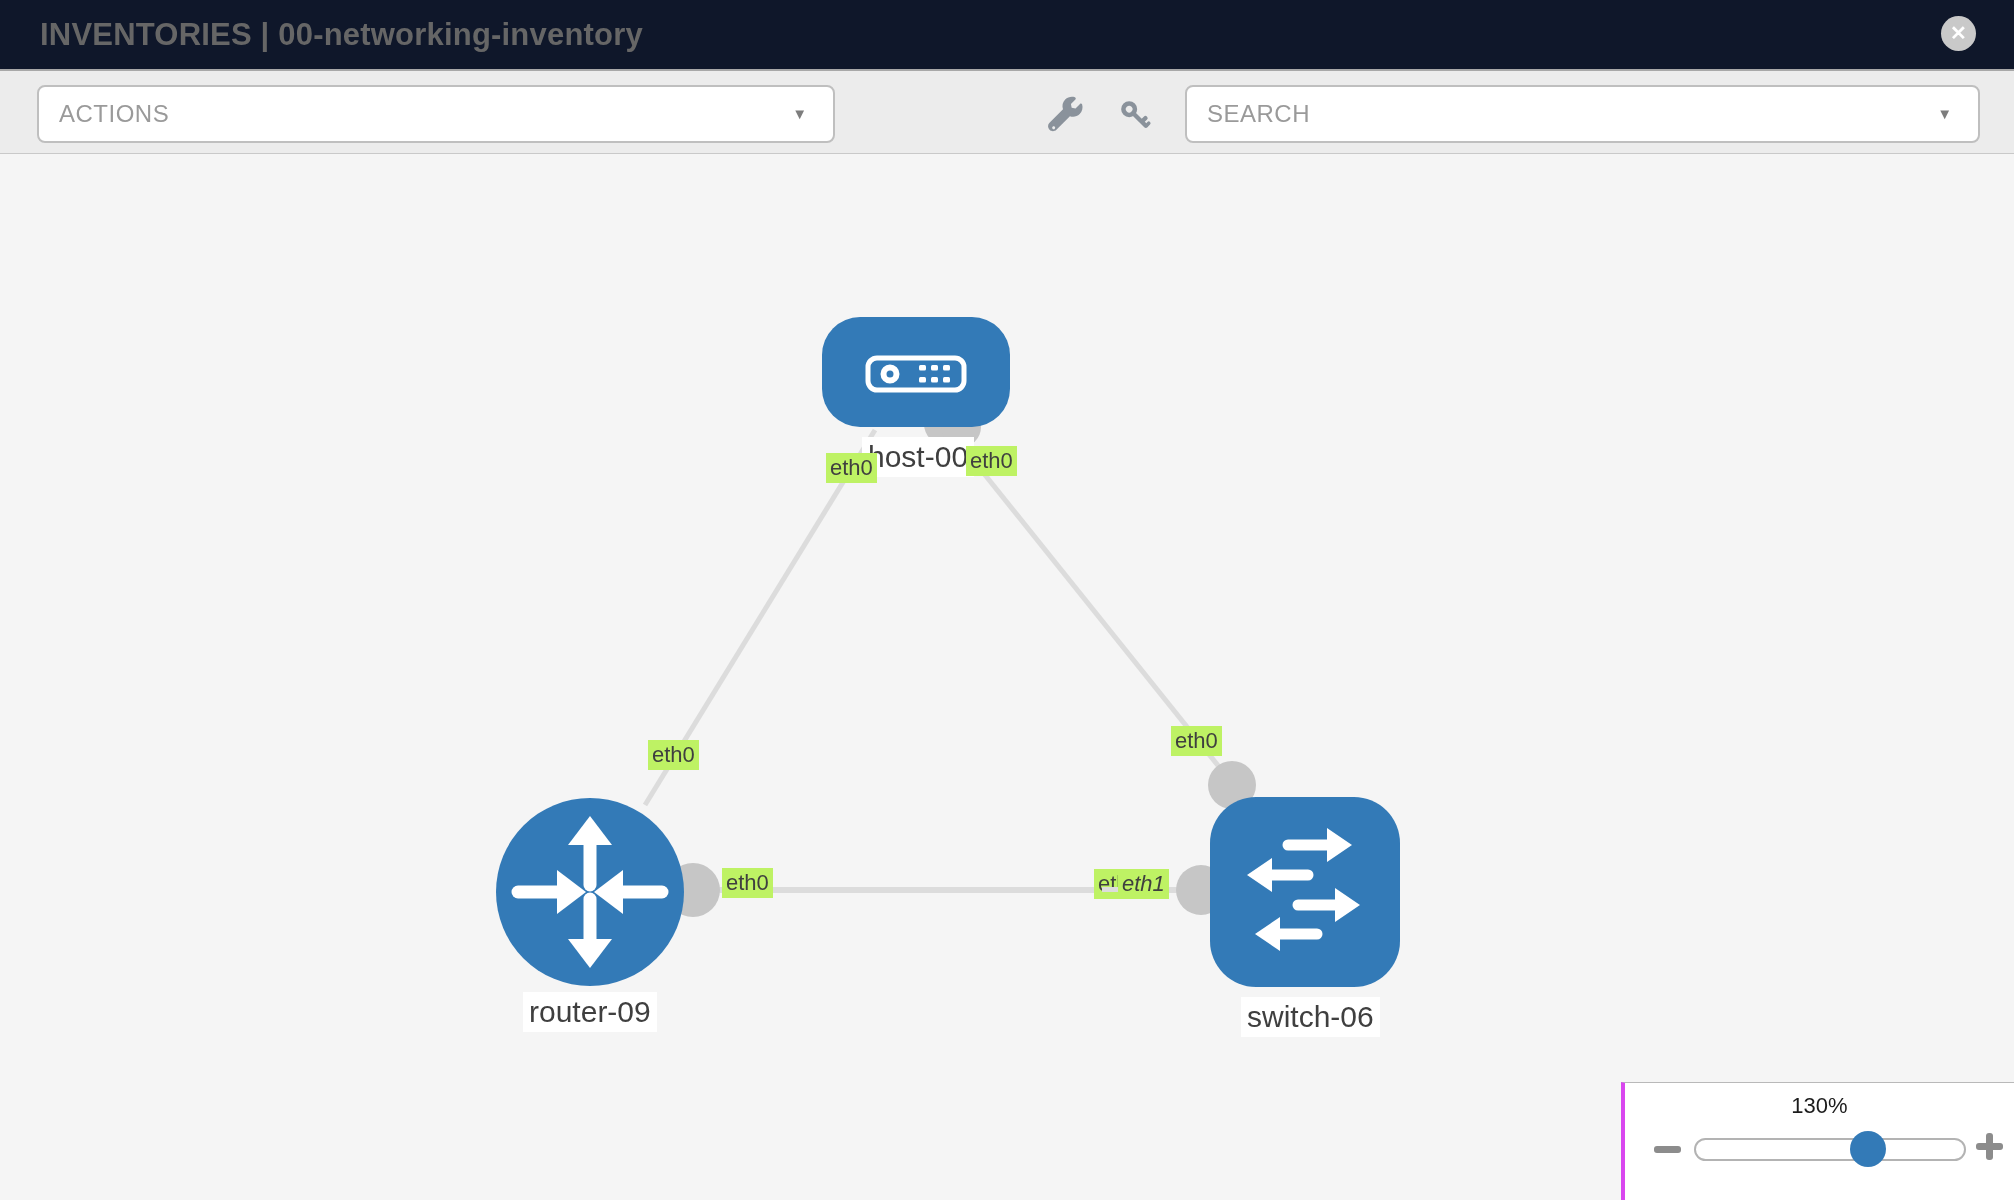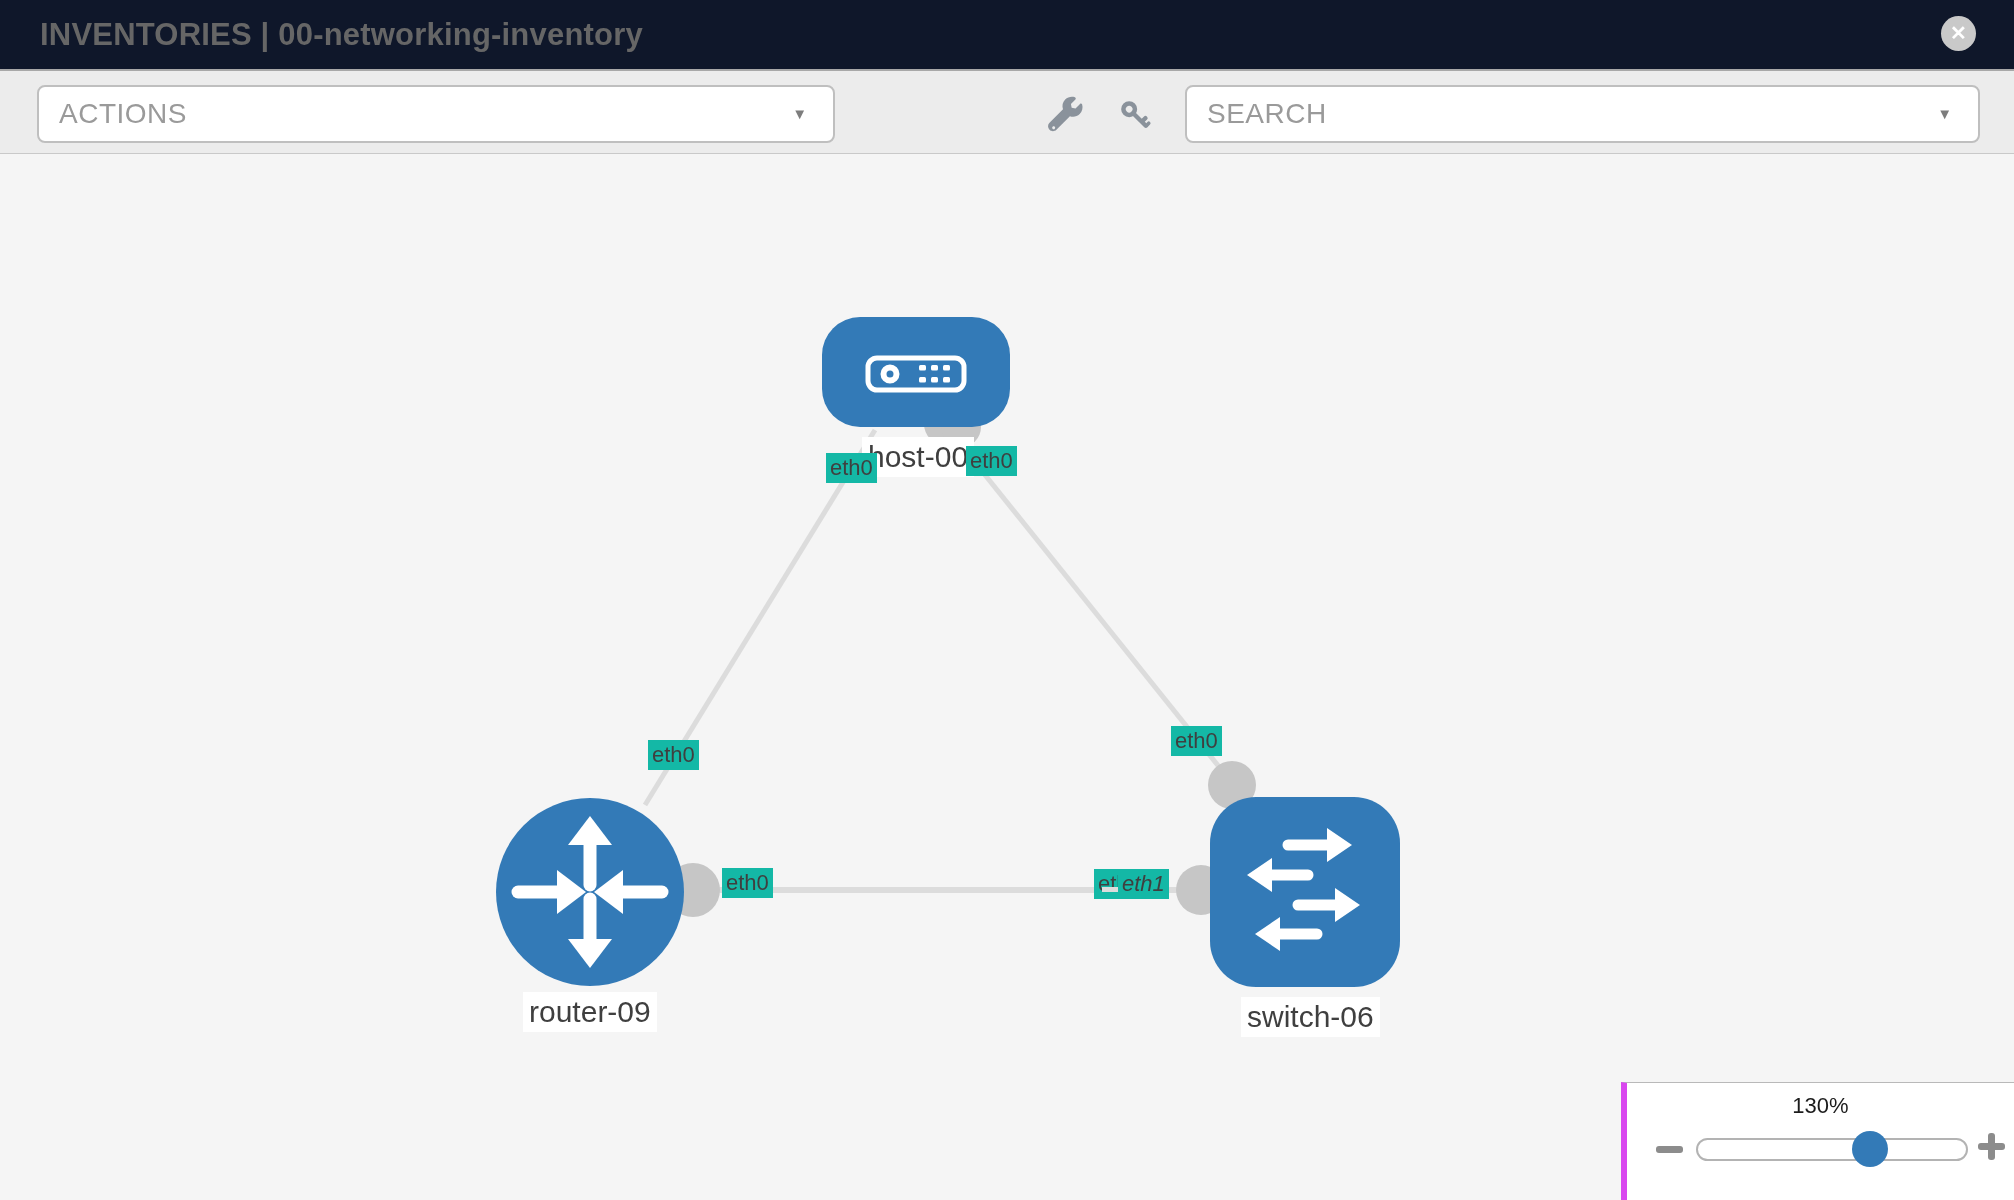--- a/index.html
+++ b/index.html
@@ -15,43 +15,43 @@
     line-height:35px; font-size:20px; font-weight:bold; cursor:pointer; }
 
   
   .toolbar { position:absolute; left:0; top:69px; width:2014px; height:85px;
     background:#ececec; border-top:2px solid #a8a8a8; border-bottom:1px solid #c9c9c9; }
   .select { position:absolute; top:14px; height:58px; background:#fff;
     border:2px solid #bfbfbf; border-radius:8px; cursor:pointer; }
   .select-actions { left:37px; width:798px; }
   .select-search  { left:1185px; width:795px; }
   .select-label { position:absolute; left:20px; top:0; line-height:54px;
-    font-size:28px; color:#9a9a9a; letter-spacing:.5px; }
+    font-size:24px; color:#9a9a9a; letter-spacing:.5px; }
   .select-caret { position:absolute; right:26px; top:0; line-height:54px;
     font-size:15px; color:#7d7d7d; }
   .tool-icon { position:absolute; top:25px; width:40px; height:40px; cursor:pointer; }
   .tool-icon.wrench { left:1046px; }
   .tool-icon.key    { left:1116px; }
 
   
   .canvas { position:absolute; left:0; top:154px; width:2014px; height:1046px;
     background:#f5f5f5; }
   .topo-svg { position:absolute; left:0; top:0; }
 
-  .chip { position:absolute; background:#14b8a6; color:#3f3f3f; font-size:22px;
+  .chip { position:absolute; background:#bef264; color:#3f3f3f; font-size:22px;
     line-height:30px; padding:0 4px; white-space:nowrap; z-index:2; }
   .node-label { position:absolute; background:#fff; color:#3f3f3f; font-size:30px;
     line-height:40px; padding:0 6px; white-space:nowrap; z-index:2; }
   .chip-top { z-index:4; }
   .seam-line { position:absolute; left:1102px; top:733px; width:19px; height:5px;
     background:#dcdcdc; z-index:3; }
 
   
   .zoom-panel { position:absolute; left:1621px; top:1082px; width:393px; height:118px;
-    background:#fff; border-left:6px solid #d946ef; border-top:1px solid #b9b9b9; }
+    background:#fff; border-left:4px solid #d946ef; border-top:1px solid #b9b9b9; }
   .zoom-value { text-align:center; margin-top:10px; font-size:22px; color:#1c1c1c; }
   .zoom-row { position:absolute; left:0; top:46px; width:100%; height:40px; }
   .zoom-minus { position:absolute; left:29px; top:17px; width:27px; height:7px;
     border-radius:3px; background:#8c8c8c; cursor:pointer; }
   .zoom-track { position:absolute; left:69px; top:9px; width:272px; height:23px;
     background:#fff; border:2px solid #b3b3b3; border-radius:12px; cursor:pointer; }
   .zoom-thumb { position:absolute; left:154px; top:-9px; width:36px; height:36px;
     border-radius:50%; cursor:pointer; }
   .zoom-plus { position:absolute; left:351px; top:4px; width:27px; height:27px; cursor:pointer; }
   .zoom-plus::before { content:""; position:absolute; left:0; top:10px; width:27px; height:7px;

